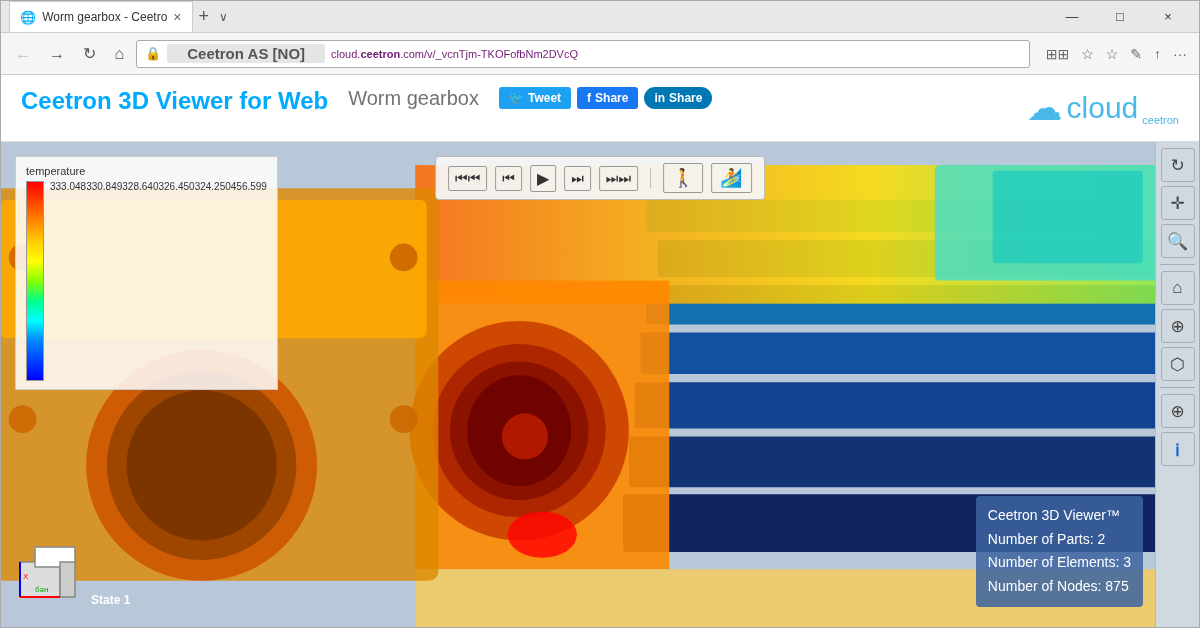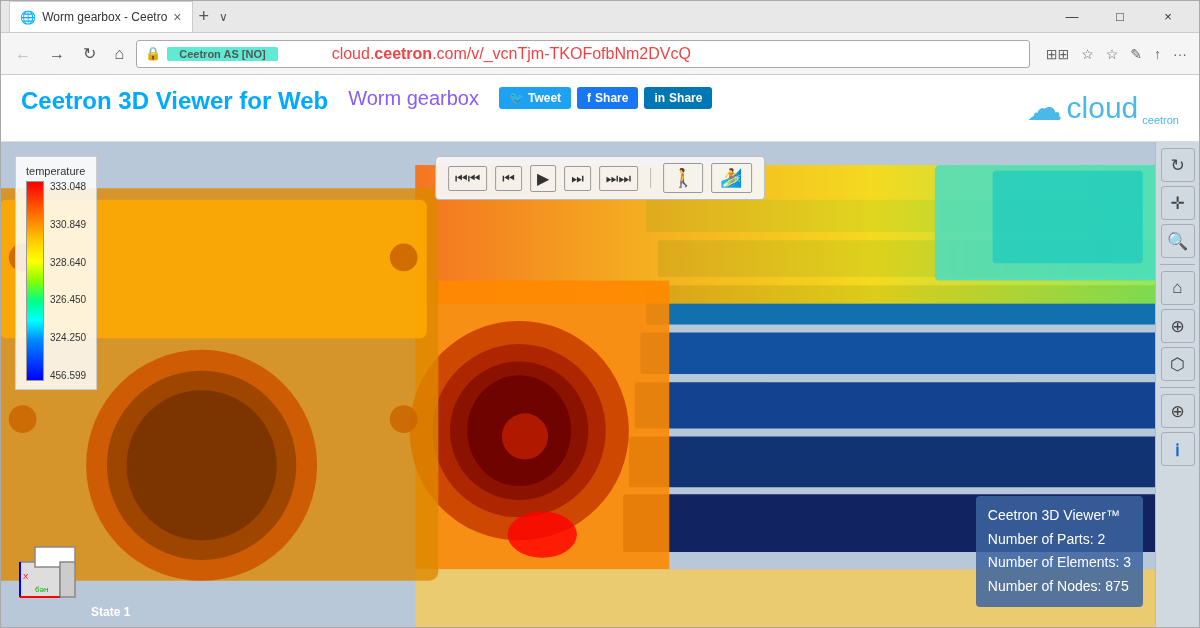--- a/index.html
+++ b/index.html
@@ -19,54 +19,54 @@
     .tab-menu-btn { background: none; border: none; font-size: 12px; color: #555; cursor: pointer; padding: 0 4px; align-self: center; }
     .window-controls { display: flex; gap: 2px; margin-left: 8px; }
     .win-btn { width: 46px; height: 32px; border: none; font-size: 13px; cursor: pointer; color: #333; background: transparent; }
 
     
     .address-bar { height: 42px; background: #f5f5f5; border-bottom: 1px solid #ccc; display: flex; align-items: center; padding: 0 8px; gap: 6px; }
     .nav-btn { background: none; border: none; font-size: 16px; cursor: pointer; color: #555; padding: 4px 6px; border-radius: 3px; }
     .nav-btn.disabled { color: #bbb; cursor: default; }
     .address-box { flex: 1; display: flex; align-items: center; background: white; border: 1px solid #aaa; border-radius: 3px; padding: 0 8px; height: 28px; gap: 6px; }
     .lock-icon { color: #2a8a2a; font-size: 13px; }
-    .country-badge { font-size: 11px; font-weight: bold; color: #555; background: #5eead4; padding: 1px 12px; border-radius: 2px; }
-    .url-text { font-size: 16px; color: #ef4444; flex: 1; margin-left: 48px; }
+    .country-badge { font-size: 15px; font-weight: bold; color: #555; background: #e5e5e5; padding: 1px 20px; border-radius: 2px; }
+    .url-text { font-size: 11px; color: #701a75; flex: 1; }
     .address-icons { display: flex; gap: 4px; margin-left: 6px; }
     .addr-icon-btn { background: none; border: none; font-size: 14px; color: #666; cursor: pointer; padding: 2px 4px; }
 
     
     .page-content { flex: 1; background: #d8e8f0; display: flex; flex-direction: column; overflow: hidden; }
 
     
     .page-header { background: white; padding: 12px 20px; display: flex; align-items: flex-start; border-bottom: 1px solid #ddd; }
     .site-title { font-size: 24px; color: #00aaff; font-weight: bold; margin-right: 20px; }
-    .model-name { font-size: 20px; color: #8b5cf6; font-weight: 500; margin-right: 20px; }
+    .model-name { font-size: 20px; color: #737373; font-weight: 500; margin-right: 20px; }
     .social-buttons { display: flex; gap: 6px; }
     .social-btn { display: flex; align-items: center; gap: 4px; padding: 4px 10px; border-radius: 3px; font-size: 12px; font-weight: bold; color: white; border: none; cursor: pointer; }
     .twitter-btn { background: #1da1f2; }
     .facebook-btn { background: #1877f2; }
-    .linkedin-btn { background: #0077b5; }
+    .linkedin-btn { background: #0077b5; border-radius: 11px; }
     .cloud-logo { margin-left: auto; display: flex; align-items: center; gap: 4px; }
     .cloud-icon-area { font-size: 36px; color: #4ab8e8; }
     .cloud-text { font-size: 30px; font-weight: 300; color: #4ab8e8; }
     .cloud-sub { font-size: 11px; color: #4ab8e8; align-self: flex-end; padding-bottom: 3px; }
 
     
     .viewer-area { flex: 1; position: relative; overflow: hidden; }
 
     
     .viewer-canvas { width: 100%; height: 100%; position: relative; background: linear-gradient(135deg, #c8d8e8 0%, #b0c8d8 100%); }
 
     
     .temp-legend { position: absolute; top: 14px; left: 14px; background: rgba(255,255,255,0.85); padding: 8px 10px; border: 1px solid #ccc; font-size: 11px; color: #333; }
     .temp-legend-title { font-size: 11px; margin-bottom: 4px; color: #333; }
     .temp-bar { display: flex; align-items: stretch; height: 200px; gap: 6px; }
     .color-gradient { width: 18px; background: linear-gradient(to bottom, #ff0000 0%, #ff4400 10%, #ff8800 20%, #ffcc00 30%, #ffff00 40%, #88ff00 50%, #00ff88 60%, #00ffff 70%, #0088ff 80%, #0044ff 90%, #0000ff 100%); border: 1px solid #999; }
-    .temp-labels { display: flex; flex-direction: column; justify-content: space-between; font-size: 10px; }
+    .temp-labels { display: flex; justify-content: flex-end; font-size: 10px; }
 
     
     .playback-controls { position: absolute; top: 14px; left: 50%; transform: translateX(-50%); background: rgba(245,245,245,0.95); border: 1px solid #bbb; border-radius: 4px; padding: 6px 12px; display: flex; align-items: center; gap: 8px; }
     .pb-btn { background: none; border: 1px solid #999; border-radius: 2px; padding: 3px 6px; cursor: pointer; font-size: 14px; color: #333; }
     .pb-separator { width: 1px; height: 20px; background: #bbb; margin: 0 4px; }
     .pb-mode-btn { background: none; border: 1px solid #999; border-radius: 2px; padding: 3px 8px; cursor: pointer; font-size: 14px; color: #333; }
 
     
     .model-svg { position: absolute; top: 0; left: 0; width: 100%; height: 100%; }
 
@@ -262,21 +262,21 @@
             <rect x="45" y="20" width="15" height="35" fill="#ccc" stroke="#888" stroke-width="1.5"></rect>
 
             <line x1="5" y1="55" x2="5" y2="20" stroke="#0000ff" stroke-width="2"></line>
             <line x1="5" y1="55" x2="45" y2="55" stroke="#ff0000" stroke-width="2"></line>
 
             <text x="8" y="37" font-size="8" fill="#ff0000">X</text>
             <text x="20" y="50" font-size="8" fill="#00aa00">бән</text>
           </svg>
         </div>
 
-        <div class="state-label" style="bottom: 8px; left: 90px;">State 1</div>
+        <div class="state-label" style="bottom: 20px; left: 90px;">State 1</div>
 
         <div class="info-overlay">
           <div>Ceetron 3D Viewer™</div>
           <div>Number of Parts: 2</div>
           <div>Number of Elements: 3</div>
           <div>Number of Nodes: 875</div>
         </div>
 
         <div class="right-toolbar">
           <button class="toolbar-btn">↻</button>

